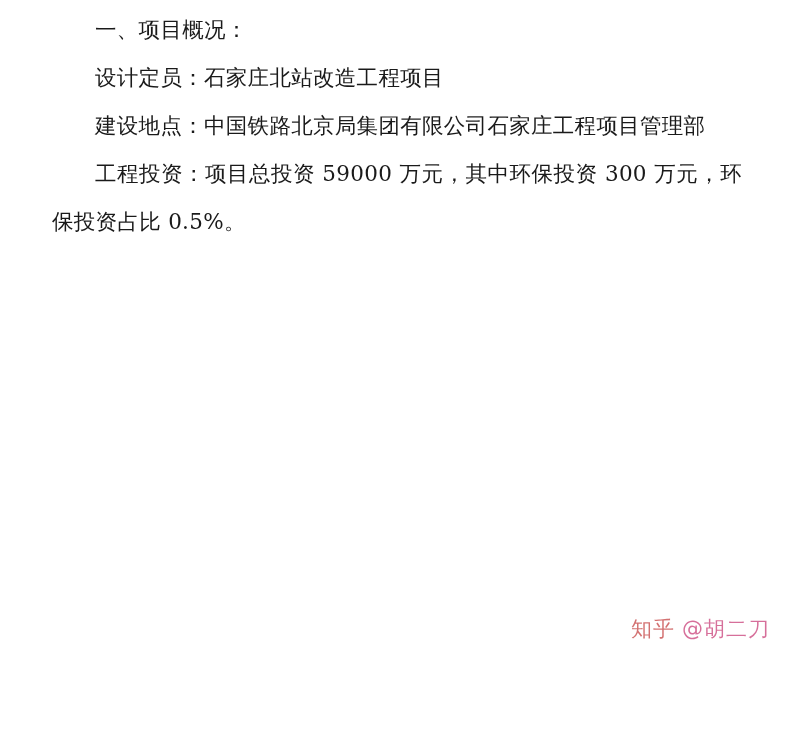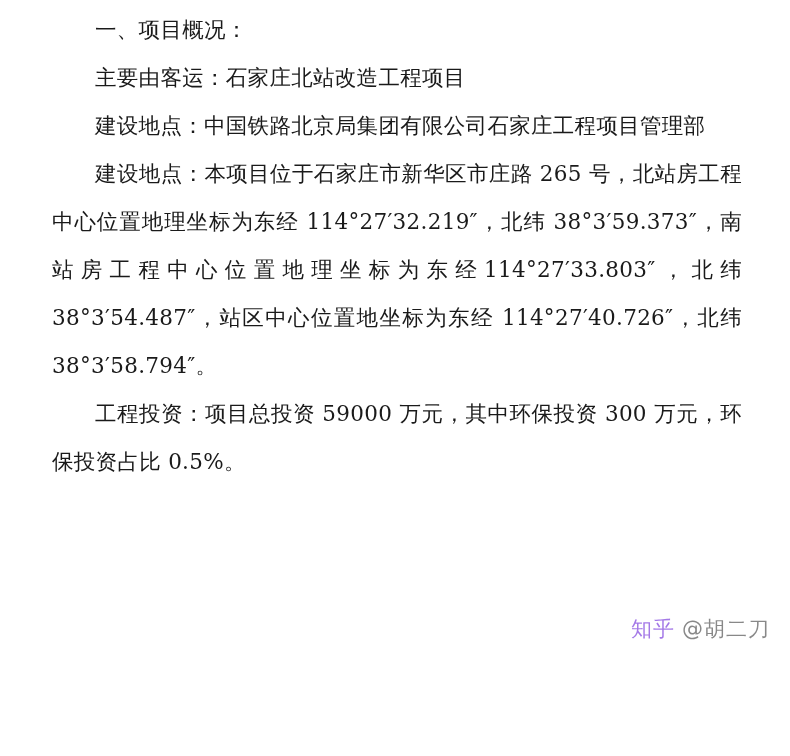--- a/index.html
+++ b/index.html
@@ -48,41 +48,40 @@
     bottom: 8px;
     display: flex;
     align-items: center;
     gap: 7px;
     opacity: 0.62;
   }
   .zhihu-logo {
     display: inline-block;
     font-family: "DejaVu Serif", "Liberation Serif", serif;
     font-size: 21px;
-    color: #6d28d9;
+    color: #b91c1c;
     letter-spacing: 1px;
     line-height: 1;
   }
   .watermark-name {
     font-family: "DejaVu Sans", "Liberation Sans", sans-serif;
     font-size: 21px;
-    color: #404040;
+    color: #be185d;
     letter-spacing: 1px;
     line-height: 1;
   }
 </style>
 </head>
 <body>
 
 <div class="page">
   <div class="doc-body">
     <p class="section-heading">一、项目概况：</p>
-    <p class="para">主要由客运：石家庄北站改造工程项目</p>
+    <p class="para">设计定员：石家庄北站改造工程项目</p>
     <p class="para">建设地点：中国铁路北京局集团有限公司石家庄工程项目管理部</p>
-    <p class="para">建设地点：本项目位于石家庄市新华区市庄路 265 号，北站房工程中心位置地理坐标为东经 114°27′32.219″，北纬 38°3′59.373″，南站房工程中心位置地理坐标为东经114°27′33.803″，北纬 38°3′54.487″，站区中心位置地坐标为东经 114°27′40.726″，北纬 38°3′58.794″。</p>
     <p class="para">工程投资：项目总投资 59000 万元，其中环保投资 300 万元，环保投资占比 0.5%。</p>
   </div>
 
   <div class="watermark">
     <span class="zhihu-logo">知乎</span>
     <span class="watermark-name">@胡二刀</span>
   </div>
 </div>
 
 </body></html>

